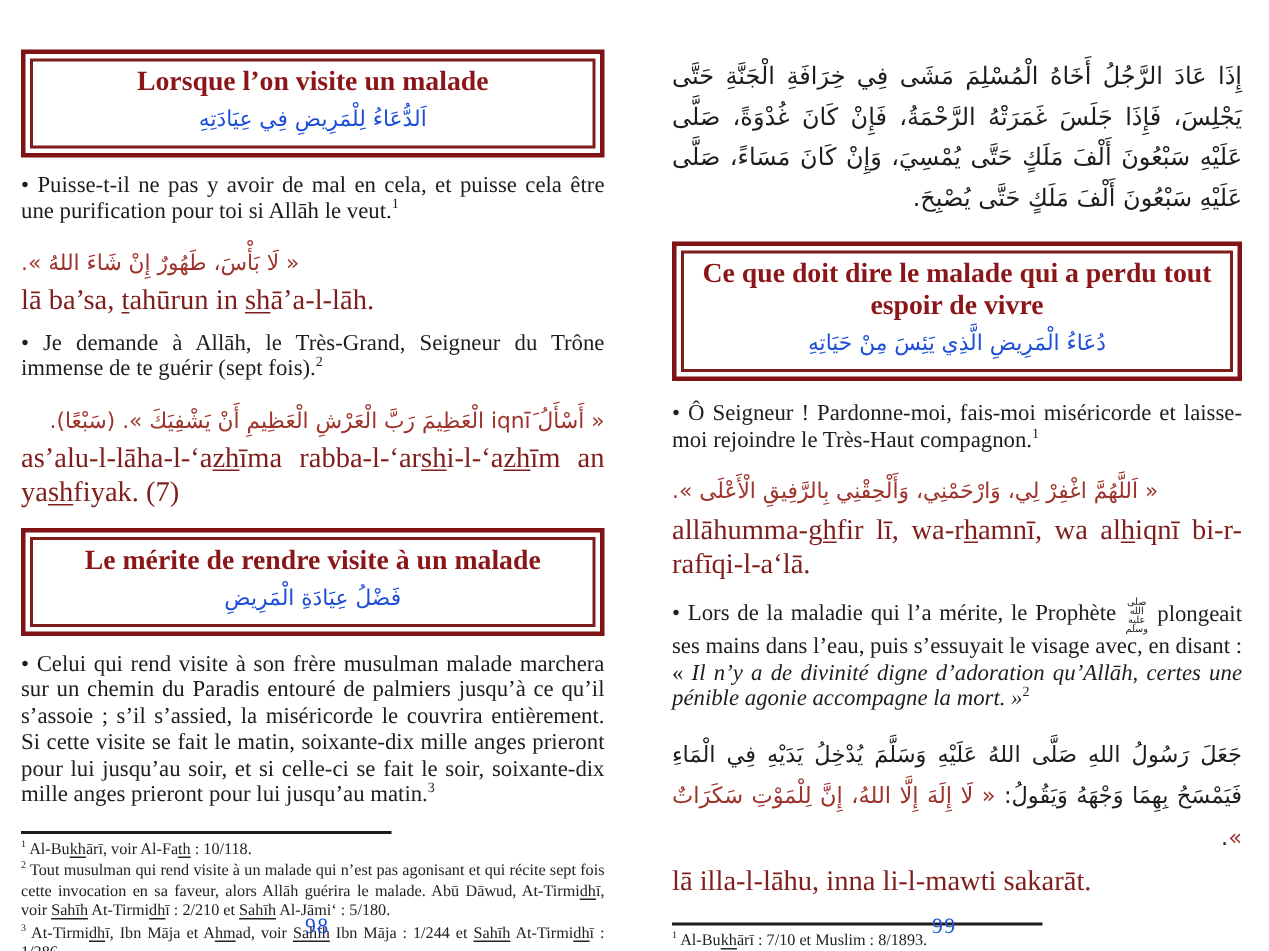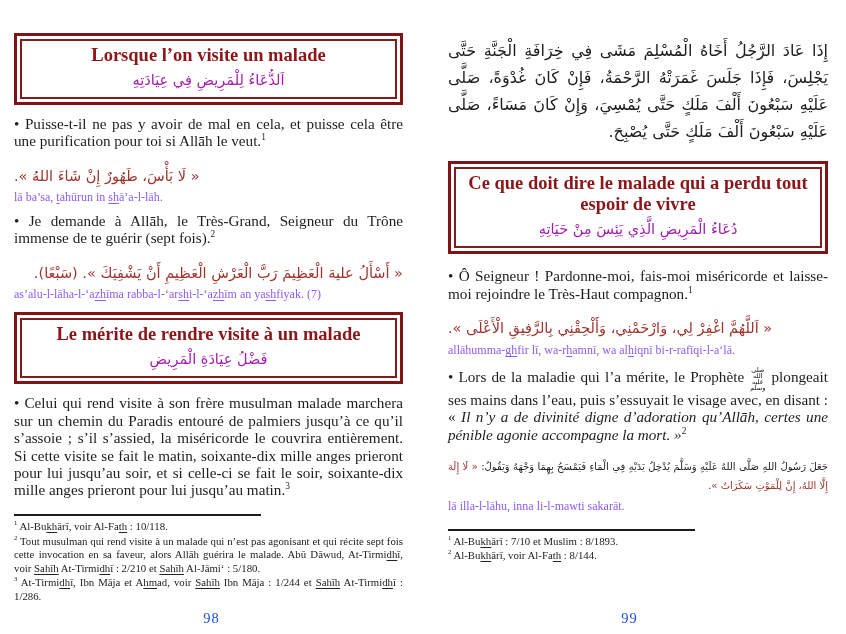--- a/index.html
+++ b/index.html
@@ -9,42 +9,42 @@
     margin:0 auto;
   }
   .page{position:absolute;top:0;height:634px;width:423px;box-sizing:border-box;}
   .page-left{left:0;padding:0 20px 0 14px;}
   .page-right{left:418px;padding:12px 13px 0 30px;}
 
   
   .tbox{border:3px solid #7f1316;padding:3px;background:#fff;}
   .tbox-inner{border:2px solid #7f1d1d;padding:4px 6px 6px 6px;}
   .fr-title{color:#8a1619;font-weight:bold;font-size:18.5px;line-height:1.18;text-align:center;}
-  .ar-title{color:#a21caf;font-size:14.5px;line-height:1.45;text-align:center;margin-top:3px;
+  .ar-title{color:#1d4ed8;font-size:14.5px;line-height:1.45;text-align:center;margin-top:3px;
             font-family:"DejaVu Sans",sans-serif;direction:rtl;}
 
   
   .fr{font-size:15.2px;line-height:1.15;text-align:justify;}
   .fr i{font-style:italic;margin-top:20px;}
   sup{font-size:62%;line-height:0;vertical-align:super;}
   u{text-decoration:underline;text-underline-offset:2px;}
 
   
   .ar{font-family:"DejaVu Sans",sans-serif;direction:rtl;color:#9e332c;
       font-size:14.5px;line-height:1.6;text-align:left;}
   .ar-just{text-align:justify;}
   .ar-black{color:#1d1d1d;}
   .hadith{font-family:"DejaVu Sans",sans-serif;direction:rtl;color:#1d1d1d;
           font-size:16px;line-height:1.68;text-align:justify;}
   .ar-mixed{font-family:"DejaVu Sans",sans-serif;direction:rtl;color:#1d1d1d;
-            font-size:10px;line-height:1.85;text-align:justify;}
+            font-size:15px;line-height:1.85;text-align:justify;}
   .ar-mixed .red-seg{color:#9e332c;}
 
   
-  .tr{color:#8b5cf6;font-size:12px;line-height:1.2;text-align:justify;}
+  .tr{color:#7f1d1d;font-size:19px;line-height:1.2;text-align:justify;}
 
   
   .fnrule{width:247px;border-top:2px solid #1d1d1d;height:0;}
   .fn{font-size:10.8px;line-height:1.25;text-align:justify;color:#222;}
   .fn + .fn{margin-top:1px;}
 
   .pagenum{position:absolute;bottom:7px;left:0;width:100%;text-align:center;
            font-size:14.5px;letter-spacing:1px;color:#1d4ed8;}
 
   
@@ -89,21 +89,21 @@
         <div class="fr-title">Lorsque l’on visite un malade</div>
         <div class="ar-title" dir="rtl">اَلدُّعَاءُ لِلْمَرِيضِ فِي عِيَادَتِهِ</div>
       </div>
     </div>
 
     <p class="fr l-p1">•  Puisse-t-il ne pas y avoir de mal en cela, et puisse cela être une purification pour toi si Allāh le veut.<sup>1</sup></p>
     <div class="ar l-ar1">« لَا بَأْسَ، طَهُورٌ إِنْ شَاءَ اللهُ ».</div>
     <div class="tr l-tr1">lā ba’sa, <u>t</u>ahūrun in <u>sh</u>ā’a-l-lāh.</div>
 
     <p class="fr l-p2">•  Je demande à Allāh, le Très-Grand, Seigneur du Trône immense de te guérir (sept fois).<sup>2</sup></p>
-    <div class="ar ar-just l-ar2">« أَسْأَلُ عليهَ الْعَظِيمَ رَبَّ الْعَرْشِ الْعَظِيمِ أَنْ يَشْفِيَكَ ». (سَبْعًا).</div>
+    <div class="ar ar-just l-ar2">« أَسْأَلُ iqnīَ الْعَظِيمَ رَبَّ الْعَرْشِ الْعَظِيمِ أَنْ يَشْفِيَكَ ». (سَبْعًا).</div>
     <div class="tr l-tr2">as’alu-l-lāha-l-‘a<u>zh</u>īma rabba-l-‘ar<u>sh</u>i-l-‘a<u>zh</u>īm an ya<u>sh</u>fiyak. (7)</div>
 
     <div class="tbox l-box2">
       <div class="tbox-inner">
         <div class="fr-title">Le mérite de rendre visite à un malade</div>
         <div class="ar-title" dir="rtl">فَضْلُ عِيَادَةِ الْمَرِيضِ</div>
       </div>
     </div>
 
     <p class="fr l-p3">•  Celui qui rend visite à son frère musulman malade marchera sur un chemin du Paradis entouré de palmiers jusqu’à ce qu’il s’assoie ; s’il s’assied, la miséricorde le couvrira entièrement. Si cette visite se fait le matin, soixante-dix mille anges prieront pour lui jusqu’au soir, et si celle-ci se fait le soir, soixante-dix mille anges prieront pour lui jusqu’au matin.<sup>3</sup></p>

